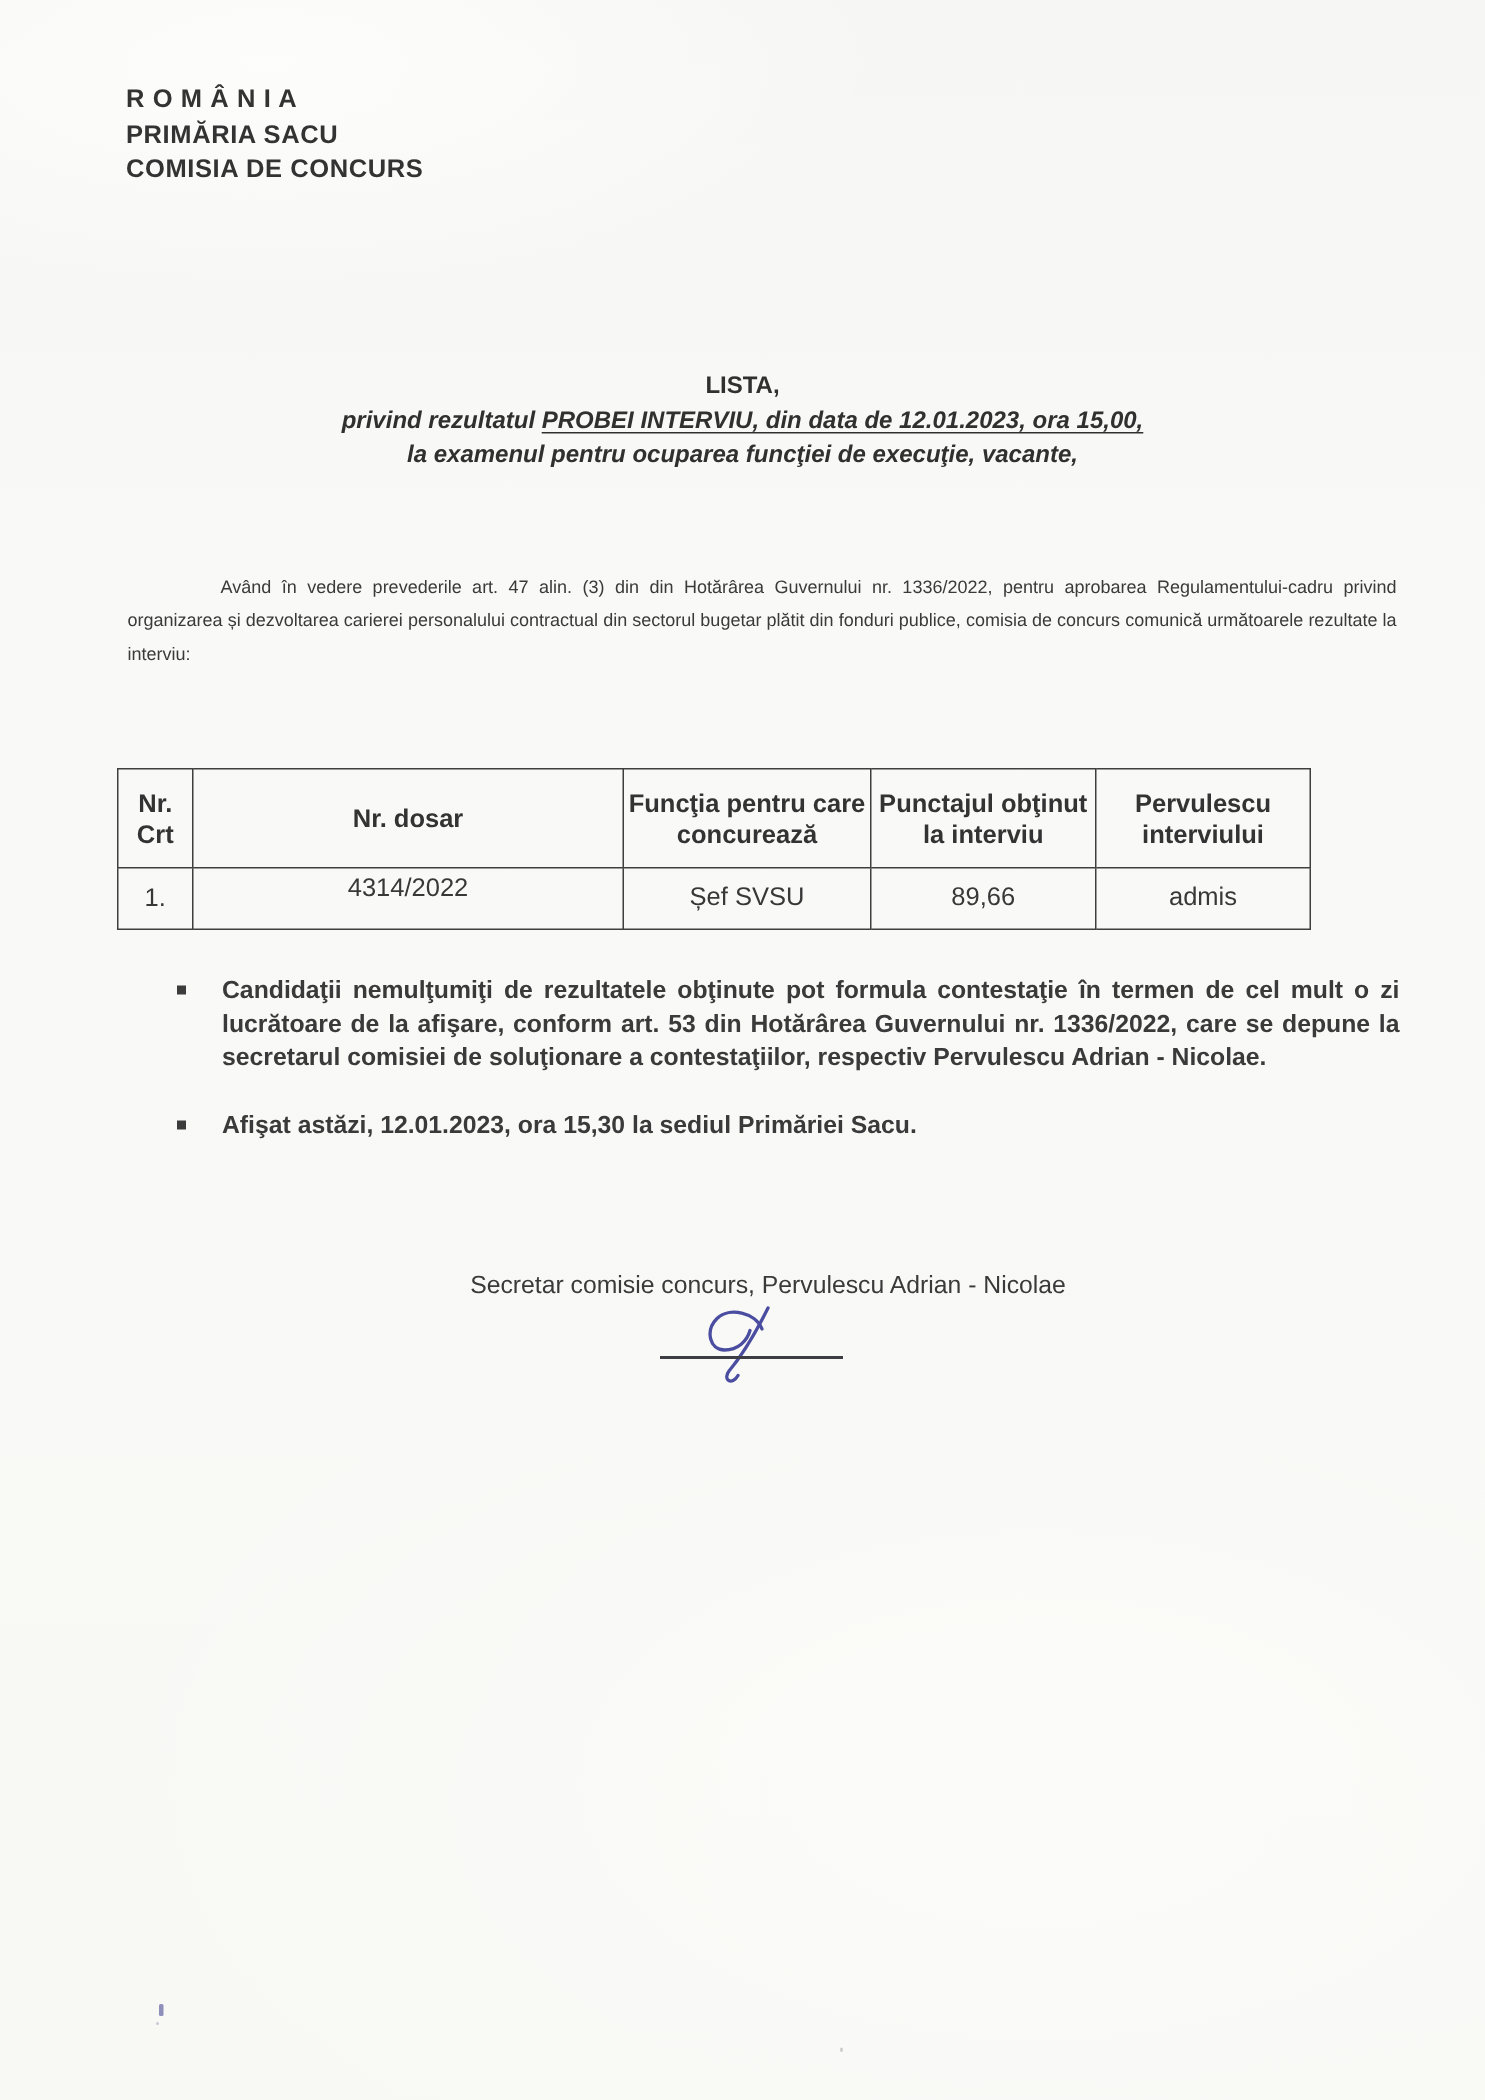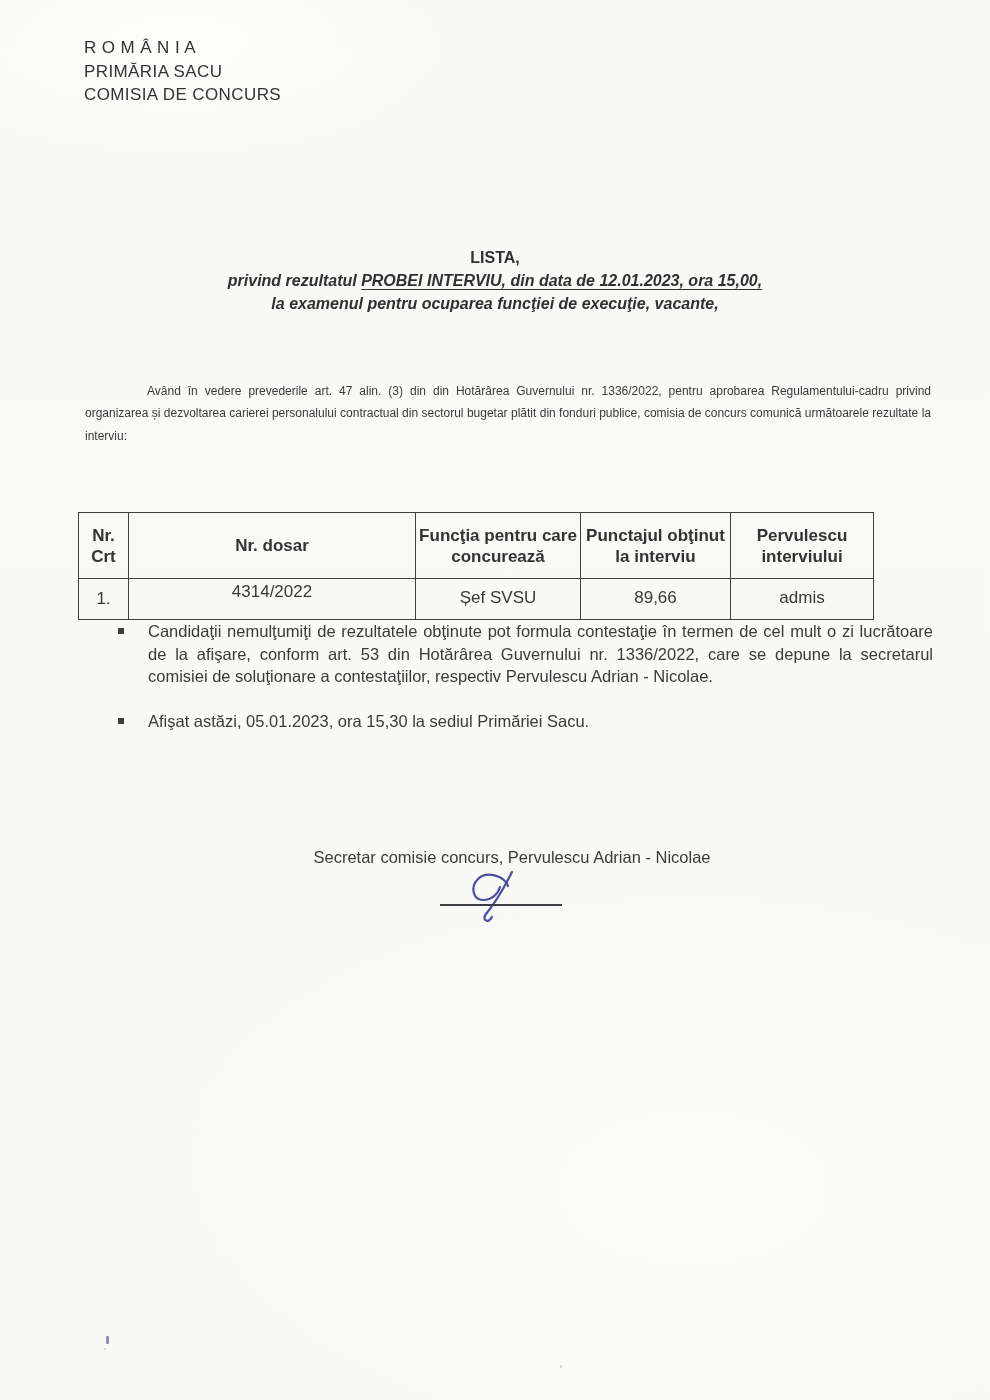--- a/index.html
+++ b/index.html
@@ -10,22 +10,22 @@
     margin:0 auto;
     font-family:"Liberation Sans","DejaVu Sans",sans-serif;
     color:var(--text,#363636);
     background:
       radial-gradient(700px 260px at 18% 3%, #fdfdfc, rgba(253,253,252,0) 60%),
       radial-gradient(900px 500px at 70% 85%, #fbfbf9, rgba(251,251,249,0) 70%),
       linear-gradient(180deg, #f6f6f4 0%, #f9f9f7 30%, var(--paper,#f8f8f5) 100%);
     overflow:hidden;
   }
   .letterhead {
-    position:absolute; left:84px; top:36px;
-    font-weight:400; font-size:17px; line-height:23.5px;
+    position:absolute; left:84px; top:54px;
+    font-weight:700; font-size:17px; line-height:23.5px;
     letter-spacing:0.4px; color:#333;
   }
   .title-block {
     position:absolute; left:0; top:246px; width:100%;
     text-align:center; font-weight:700; font-size:16px; line-height:23px;
     color:#303030;
   }
   .title-italic { font-style:italic; }
   .u { text-decoration:underline; text-underline-offset:3px; }
   .intro {
@@ -40,21 +40,21 @@
   }
   .results th, .results td { border:1.6px solid var(--table-border,#3f3f3f); }
   .results th {
     font-weight:700; text-align:center; vertical-align:middle;
     height:66px; line-height:21px; padding:4px 2px; color:#333;
   }
   .results td { height:41px; text-align:center; vertical-align:top; }
   .results td.c-crt    { padding-top:10px; }
   .results td.c-dosar  { padding-top:3px; }
   .results td.c-mid    { padding-top:9px; }
-  .notes { position:absolute; left:117px; top:620px; width:816px; }
+  .notes { position:absolute; left:117px; top:649px; width:816px;font-weight:bold; }
   .note { display:flex; align-items:flex-start; margin-bottom:22px; }
   .note .bullet {
     flex:0 0 auto; width:6px; height:6px; background:#3c3c3c;
     margin:8px 0 0 1px;
   }
   .note .note-text {
     margin-left:24px; width:786px;
     font-size:16.5px; line-height:22.6px; text-align:justify; color:#3a3a3a;
   }
   .sig-label {
@@ -119,21 +119,21 @@
     </tbody>
   </table>
 
   <div class="notes">
     <div class="note">
       <span class="bullet"></span>
       <span class="note-text">Candidaţii nemulţumiţi de rezultatele obţinute pot formula contestaţie în termen de cel mult o zi lucrătoare de la afişare, conform art. 53 din Hotărârea Guvernului nr. 1336/2022, care se depune la secretarul comisiei de soluţionare a contestaţiilor, respectiv Pervulescu Adrian - Nicolae.</span>
     </div>
     <div class="note">
       <span class="bullet"></span>
-      <span class="note-text">Afişat astăzi, 05.01.2023, ora 15,30 la sediul Primăriei Sacu.</span>
+      <span class="note-text">Afişat astăzi, 12.01.2023, ora 15,30 la sediul Primăriei Sacu.</span>
     </div>
   </div>
 
   <div class="sig-label">Secretar comisie concurs, Pervulescu Adrian - Nicolae</div>
 
   <svg class="sig-ink" width="70" height="64" viewBox="0 0 70 64" fill="none">
     <path d="M 48 20 C 44 9, 26 5, 18 13 C 10 21, 13 34, 23 34 C 32 34, 38 28, 40 21" stroke="var(--ink,#4b4da0)" stroke-width="2.2" stroke-linecap="round" fill="none"></path>
     <path d="M 52 6 C 46 18, 36 36, 26 48 C 21.5 54, 28 58, 32 51" stroke="var(--ink,#4b4da0)" stroke-width="2.2" stroke-linecap="round" fill="none"></path>
   </svg>
   <div class="sig-line"></div>

